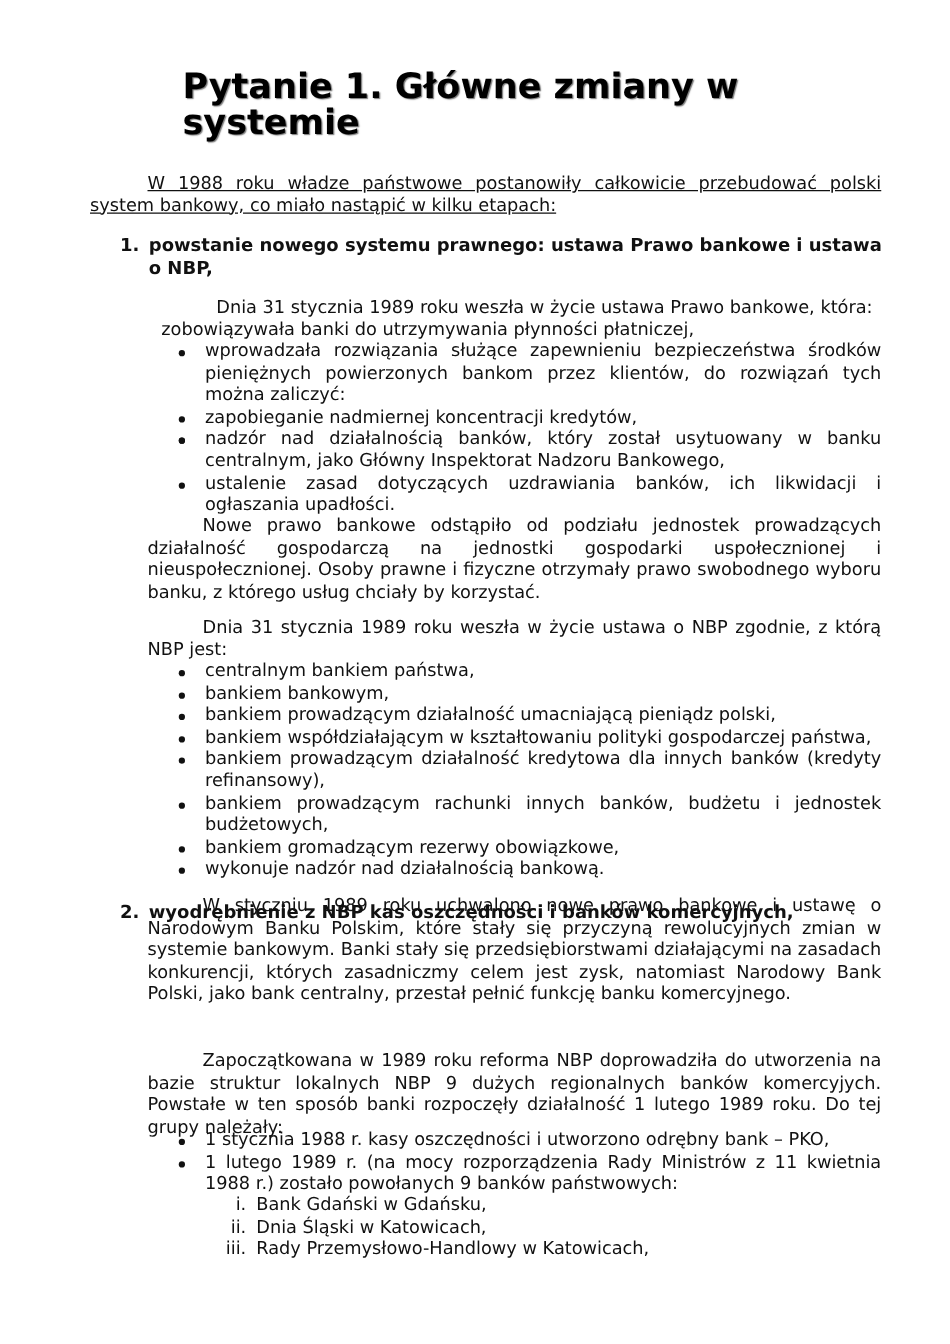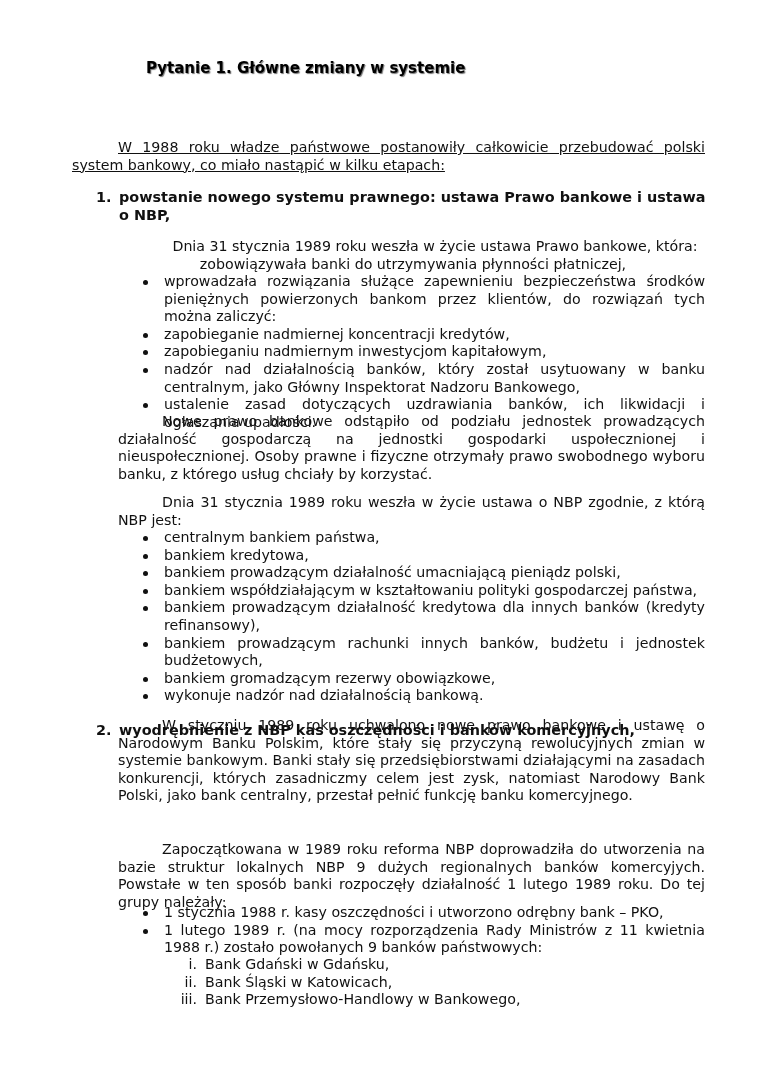--- a/index.html
+++ b/index.html
@@ -5,21 +5,21 @@
   html, body { margin: 0; padding: 0; background: #ffffff; }
   body { width: 760px; height: 1075px; overflow: hidden; position: relative; }
   .page {
     position: absolute; left: 0; top: 0; width: 760px; height: 1075px;
     font-family: "DejaVu Sans", sans-serif; color: #111;
     font-size: 14.2px; line-height: 17.6px;
   }
   .title {
     position: absolute; left: 100px; top: 54px; width: 560px;
     font-family: "DejaVu Sans", sans-serif; font-weight: bold;
-    font-size: 15px; line-height: 29px; color: #000;
+    font-size: 28px; line-height: 29px; color: #000;
     text-shadow: 1px 1px 1px rgba(0,0,0,0.55);
   }
   .title .l1 { display: block; padding-left: 46px; }
   .title .l2 { display: block; padding-left: 78px; }
   .para { position: absolute; text-align: justify; }
   .para .indent { display: inline-block; width: 46px; }
   .heading {
     position: absolute; font-weight: bold; font-size: 14.4px; line-height: 17.6px;
   }
   .heading .num { position: absolute; left: -23px; top: 0; }
@@ -44,43 +44,43 @@
 
   <div class="para" style="left:72px; top:139px; width:633px;text-decoration:underline;">
     <span class="indent"></span><span>W 1988 roku władze państwowe postanowiły całkowicie przebudować polski system bankowy, co miało nastąpić w kilku etapach:</span>
   </div>
 
   <div class="heading" style="left:119px; top:189px; width:587px;">
     <span class="num">1.</span>
     <span>powstanie nowego systemu prawnego: ustawa Prawo bankowe i ustawa o NBP,</span>
   </div>
 
-  <div class="para" style="left:118px; top:238px; width:590px; text-align:center;">
+  <div class="para" style="left:129px; top:238px; width:590px; text-align:left;">
     <span class="indent" style="width:44px;"></span><span>Dnia  31 stycznia 1989 roku weszła w życie ustawa Prawo bankowe, która: zobowiązywała banki do utrzymywania płynności płatniczej,</span>
   </div>
 
   <ul class="blist" style="left:143px; top:273px; width:562px;">
     <li><span class="dot"></span><span>wprowadzała rozwiązania służące zapewnieniu bezpieczeństwa środków pieniężnych powierzonych bankom przez klientów, do rozwiązań tych można zaliczyć:</span></li>
     <li><span class="dot"></span><span>zapobieganie nadmiernej koncentracji kredytów,</span></li>
-    <li><span class="dot"></span><span>zapobieganiu nadmiernym inwestycjom kapitałowym,</span></li>
+    <li><span class="dot"></span></li>
     <li><span class="dot"></span><span>nadzór nad działalnością banków, który został usytuowany w banku centralnym, jako Główny Inspektorat Nadzoru Bankowego,</span></li>
     <li><span class="dot"></span><span>ustalenie zasad dotyczących uzdrawiania banków, ich likwidacji i ogłaszania upadłości.</span></li>
   </ul>
 
   <div class="para" style="left:118px; top:413px; width:587px;">
     <span class="indent" style="width:44px;"></span><span>Nowe prawo bankowe odstąpiło od podziału jednostek prowadzących działalność gospodarczą na  jednostki gospodarki uspołecznionej i nieuspołecznionej. Osoby prawne i fizyczne otrzymały prawo swobodnego wyboru banku, z którego usług chciały by korzystać.</span>
   </div>
 
   <div class="para" style="left:118px; top:494px; width:587px;">
     <span class="indent" style="width:44px;"></span><span>Dnia 31 stycznia 1989 roku weszła w życie ustawa o NBP zgodnie, z którą NBP jest:</span>
   </div>
 
   <ul class="blist" style="left:143px; top:529px; width:562px;">
     <li><span class="dot"></span><span>centralnym bankiem państwa,</span></li>
-    <li><span class="dot"></span><span>bankiem kredytowa,</span></li>
+    <li><span class="dot"></span><span>bankiem bankowym,</span></li>
     <li><span class="dot"></span><span>bankiem prowadzącym działalność umacniającą pieniądz polski,</span></li>
     <li><span class="dot"></span><span>bankiem współdziałającym w kształtowaniu polityki gospodarczej państwa,</span></li>
     <li><span class="dot"></span><span>bankiem prowadzącym działalność kredytowa dla innych banków (kredyty refinansowy),</span></li>
     <li><span class="dot"></span><span>bankiem prowadzącym rachunki innych banków, budżetu i jednostek budżetowych,</span></li>
     <li><span class="dot"></span><span>bankiem gromadzącym rezerwy obowiązkowe,</span></li>
     <li><span class="dot"></span><span>wykonuje nadzór nad działalnością bankową.</span></li>
   </ul>
 
   <div class="heading" style="left:119px; top:722px; width:587px;">
     <span class="num">2.</span>
@@ -95,17 +95,17 @@
     <span class="indent" style="width:44px;"></span><span>Zapoczątkowana w 1989 roku reforma NBP doprowadziła do utworzenia na bazie struktur lokalnych NBP 9 dużych regionalnych banków komercyjych. Powstałe w ten sposób banki rozpoczęły działalność 1 lutego  1989 roku. Do tej grupy należały:</span>
   </div>
 
   <ul class="blist" style="left:143px; top:904px; width:562px;">
     <li><span class="dot"></span><span>1 stycznia 1988 r. kasy oszczędności i utworzono odrębny bank – PKO,</span></li>
     <li><span class="dot"></span><span>1 lutego 1989 r. (na mocy rozporządzenia Rady Ministrów z 11 kwietnia 1988 r.) zostało powołanych 9 banków państwowych:</span></li>
   </ul>
 
   <ul class="rlist" style="left:167px; top:956px; width:500px;">
     <li><span class="rn">i.</span><span>Bank Gdański w Gdańsku,</span></li>
-    <li><span class="rn">ii.</span><span>Bank Śląski w Katowicach,</span></li>
-    <li><span class="rn">iii.</span><span>Bank Przemysłowo-Handlowy w Bankowego,</span></li>
+    <li><span class="rn">ii.</span><span>Dnia Śląski w Katowicach,</span></li>
+    <li><span class="rn">iii.</span><span>Rady Przemysłowo-Handlowy w Katowicach,</span></li>
   </ul>
 
 </div>
 
 </body></html>

